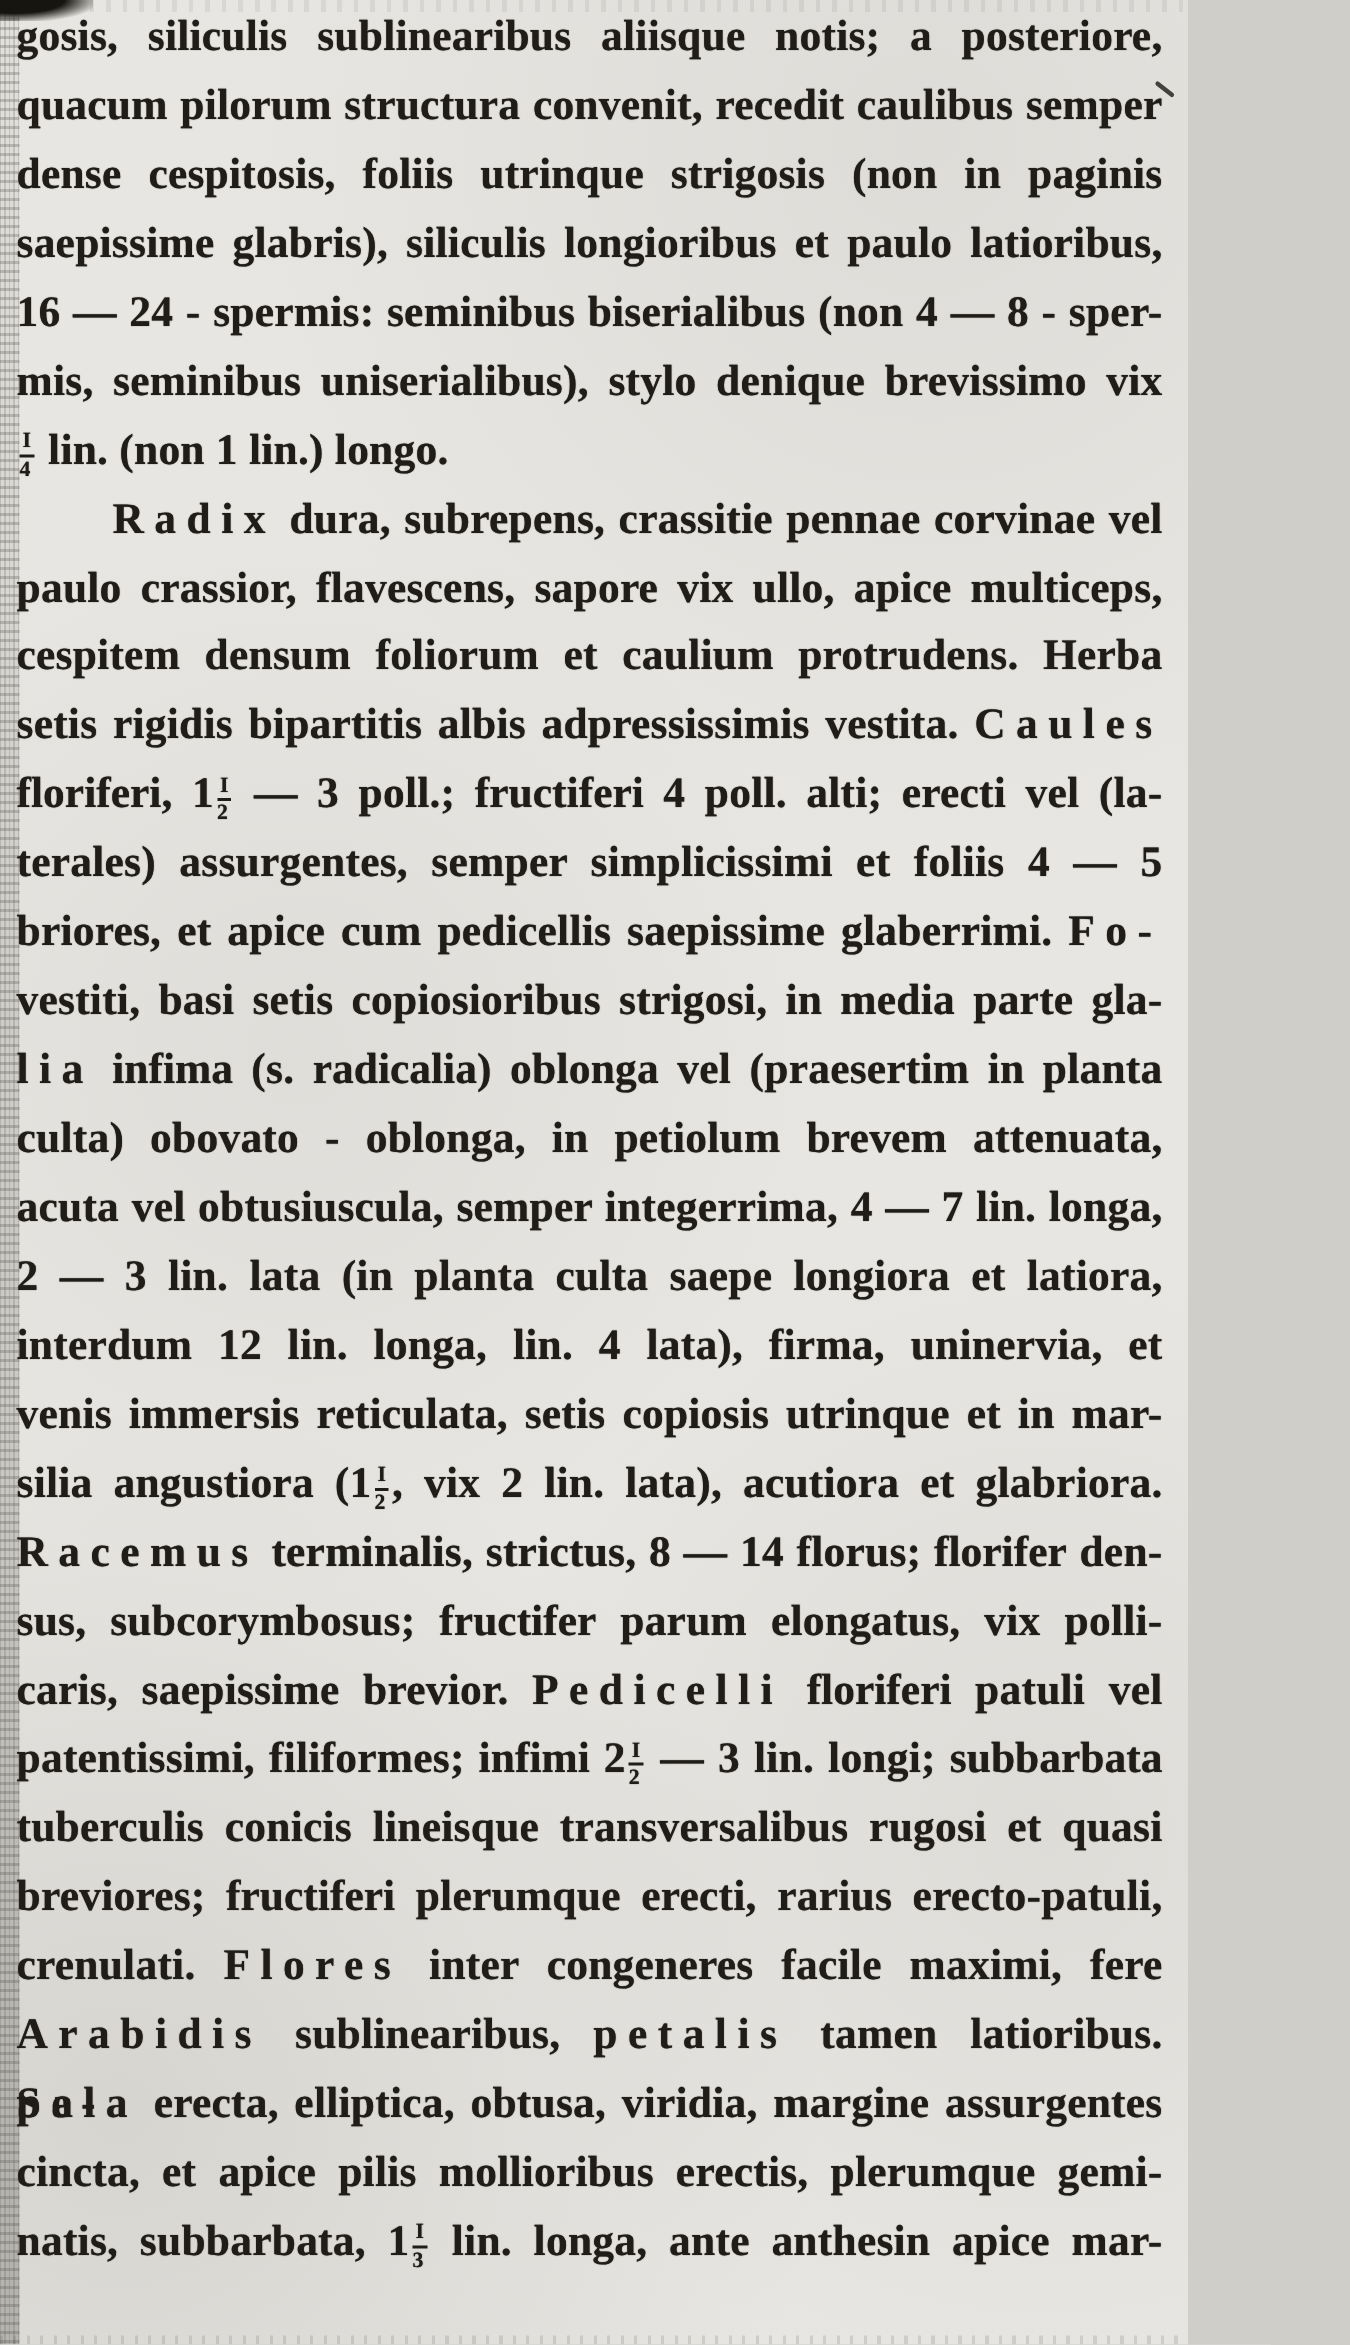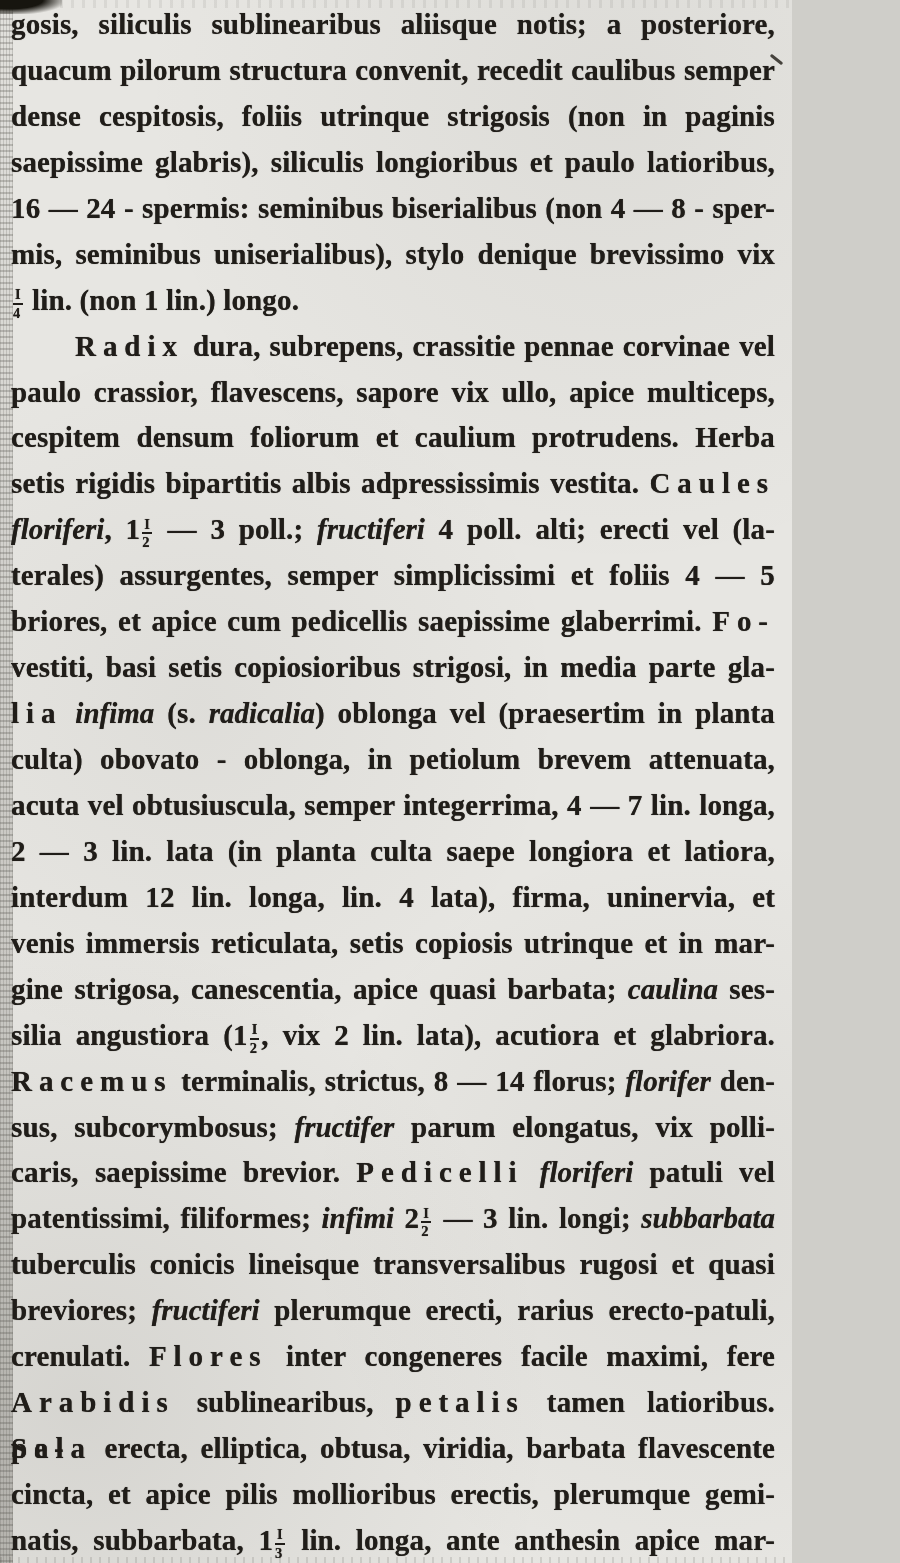--- a/index.html
+++ b/index.html
@@ -77,21 +77,21 @@
     text-align-last: justify;
     white-space: normal;
   }
   .line.no-justify {
     text-align: left;
     text-align-last: left;
   }
   .line.indent {
     text-indent: 64px;
   }
-  .italic { font-style: italic; }
+  .italic { }
   .spaced { letter-spacing: 0.24em; }
   .normal { letter-spacing: 0.005em; }
   .frac {
     display: inline-block;
     text-align: center;
     vertical-align: -0.55em;
     line-height: 1.0;
     font-size: 0.5em;
     font-style: normal;
     letter-spacing: 0;
@@ -131,27 +131,26 @@
       <div class="line"><span class="italic">floriferi</span><span class="normal">, 1</span><span class="frac"><span class="num">I</span><span class="den">2</span></span><span class="normal"> — 3 poll.; </span><span class="italic">fructiferi</span><span class="normal"> 4 poll. alti; erecti vel (la-</span></div>
       <div class="line"><span class="normal">terales) assurgentes, semper simplicissimi et foliis 4 — 5</span></div>
       <div class="line"><span class="normal">briores, et apice cum pedicellis saepissime glaberrimi. </span><span class="spaced">Fo-</span></div>
       <div class="line"><span class="normal">vestiti, basi setis copiosioribus strigosi, in media parte gla-</span></div>
       <div class="line"><span class="spaced">lia</span><span class="normal"> </span><span class="italic">infima</span><span class="normal"> (s. </span><span class="italic">radicalia</span><span class="normal">) oblonga vel (praesertim in planta</span></div>
       <div class="line"><span class="normal">culta) obovato - oblonga, in petiolum brevem attenuata,</span></div>
       <div class="line"><span class="normal">acuta vel obtusiuscula, semper integerrima, 4 — 7 lin. longa,</span></div>
       <div class="line"><span class="normal">2 — 3 lin. lata (in planta culta saepe longiora et latiora,</span></div>
       <div class="line"><span class="normal">interdum 12 lin. longa, lin. 4 lata), firma, uninervia, et</span></div>
       <div class="line"><span class="normal">venis immersis reticulata, setis copiosis utrinque et in mar-</span></div>
-      <div class="line"><span class="normal">gine strigosa, canescentia, apice quasi barbata; </span><span class="italic">caulina</span><span class="normal"> ses-</span></div>
       <div class="line"><span class="normal">silia angustiora (1</span><span class="frac"><span class="num">I</span><span class="den">2</span></span><span class="normal">, vix 2 lin. lata), acutiora et glabriora.</span></div>
       <div class="line"><span class="spaced">Racemus</span><span class="normal"> terminalis, strictus, 8 — 14 florus; </span><span class="italic">florifer</span><span class="normal"> den-</span></div>
       <div class="line"><span class="normal">sus, subcorymbosus; </span><span class="italic">fructifer</span><span class="normal"> parum elongatus, vix polli-</span></div>
       <div class="line"><span class="normal">caris, saepissime brevior. </span><span class="spaced">Pedicelli</span><span class="normal"> </span><span class="italic">floriferi</span><span class="normal"> patuli vel</span></div>
       <div class="line"><span class="normal">patentissimi, filiformes; </span><span class="italic">infimi</span><span class="normal"> 2</span><span class="frac"><span class="num">I</span><span class="den">2</span></span><span class="normal"> — 3 lin. longi; </span><span class="italic">subbarbata</span></div>
       <div class="line"><span class="normal">tuberculis conicis lineisque transversalibus rugosi et quasi</span></div>
       <div class="line"><span class="normal">breviores; </span><span class="italic">fructiferi</span><span class="normal"> plerumque erecti, rarius erecto-patuli,</span></div>
       <div class="line"><span class="normal">crenulati. </span><span class="spaced">Flores</span><span class="normal"> inter congeneres facile maximi, fere</span></div>
       <div class="line"><span class="spaced">Arabidis</span><span class="normal"> sublinearibus, </span><span class="spaced">petalis</span><span class="normal"> tamen latioribus. </span><span class="spaced">Se-</span></div>
-      <div class="line"><span class="spaced">pala</span><span class="normal"> erecta, elliptica, obtusa, viridia, barbata flavescente</span></div>
+      <div class="line"><span class="spaced">pala</span><span class="normal"> erecta, elliptica, obtusa, viridia, margine assurgentes</span></div>
       <div class="line"><span class="normal">cincta, et apice pilis mollioribus erectis, plerumque gemi-</span></div>
       <div class="line"><span class="normal">natis, subbarbata, 1</span><span class="frac"><span class="num">I</span><span class="den">3</span></span><span class="normal"> lin. longa, ante anthesin apice mar-</span></div>
     </div>
 </div>
 
 </body></html>

